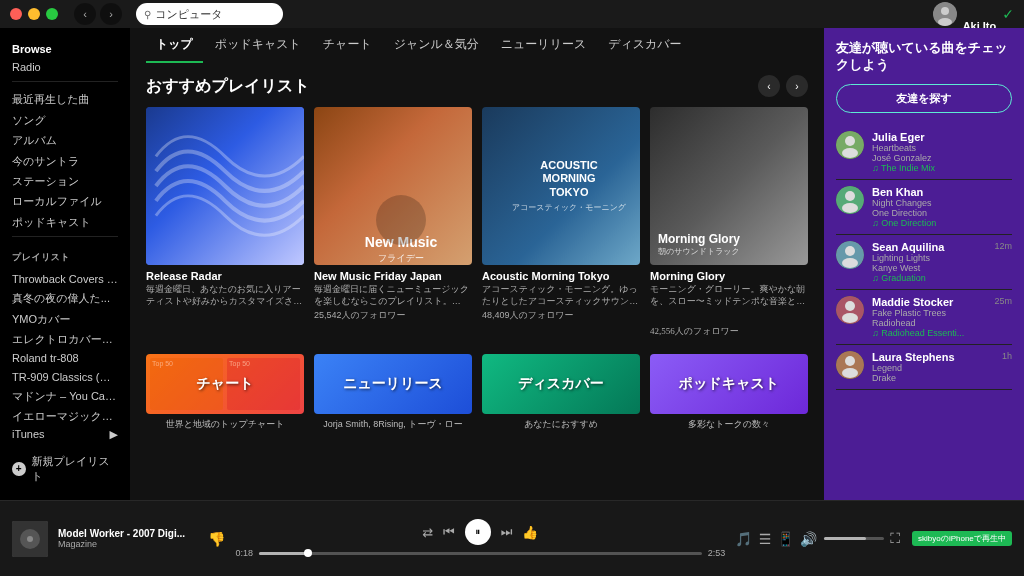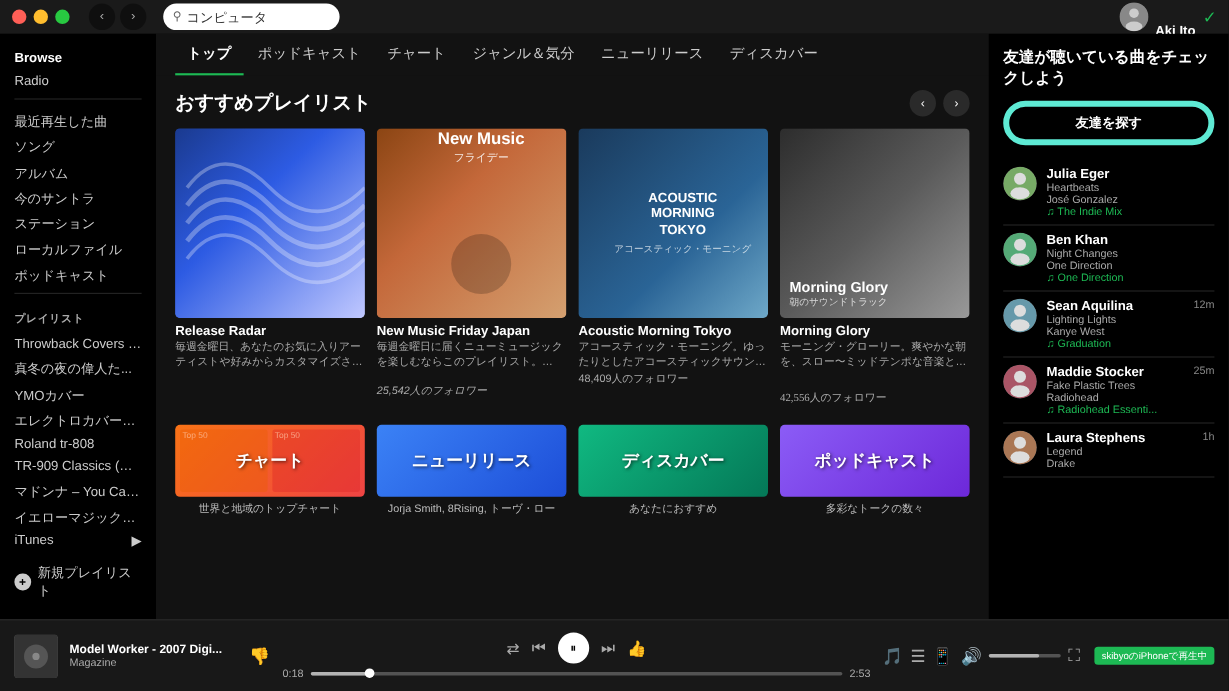--- a/index.html
+++ b/index.html
@@ -70,36 +70,36 @@
     .shortcut-grid { display: grid; grid-template-columns: repeat(4, 1fr); gap: 10px; }
     .shortcut-card { cursor: pointer; position: relative; height: 60px; border-radius: 4px; overflow: hidden; display: flex; align-items: center; justify-content: center; }
     .shortcut-label { font-size: 14px; font-weight: 900; color: #fff; text-shadow: 1px 1px 3px rgba(0,0,0,0.7); z-index: 2; position: relative; }
     .shortcut-bg-chart { background: linear-gradient(135deg, #f97316 0%, #ef4444 100%); }
     .shortcut-bg-new { background: linear-gradient(135deg, #3b82f6 0%, #1d4ed8 100%); }
     .shortcut-bg-discover { background: linear-gradient(135deg, #10b981 0%, #047857 100%); }
     .shortcut-bg-podcast { background: linear-gradient(135deg, #8b5cf6 0%, #6d28d9 100%); }
     .shortcut-sub { font-size: 9px; color: #bbb; margin-top: 4px; text-align: center; white-space: nowrap; overflow: hidden; text-overflow: ellipsis; }
 
     
-    .right-panel { width: 200px; background: #000000; display: flex; flex-direction: column; padding: 12px; overflow-y: auto; flex-shrink: 0; }
+    .right-panel { width: 200px; background: #4c1d95; display: flex; flex-direction: column; padding: 12px; overflow-y: auto; flex-shrink: 0; }
     .right-panel::-webkit-scrollbar { width: 4px; }
     .right-panel::-webkit-scrollbar-thumb { background: #444; }
     .right-panel-title { font-size: 13px; font-weight: 700; color: #fff; margin-bottom: 10px; line-height: 1.3; }
-    .find-friends-btn { background: transparent; border: 5px solid #5eead4; color: #fff; border-radius: 20px; padding: 6px 16px; font-size: 11px; font-weight: 600; cursor: pointer; margin-bottom: 12px; align-self: center; width: 100%; }
+    .find-friends-btn { background: transparent; border: 1px solid #5eead4; color: #fff; border-radius: 20px; padding: 6px 16px; font-size: 11px; font-weight: 600; cursor: pointer; margin-bottom: 12px; align-self: center; width: 100%; }
     .friend-item { display: flex; align-items: flex-start; gap: 8px; padding: 6px 0; border-bottom: 1px solid #222; }
     .friend-avatar { width: 28px; height: 28px; border-radius: 50%; background: #555; flex-shrink: 0; display: flex; align-items: center; justify-content: center; font-size: 10px; color: #fff; overflow: hidden; }
     .friend-info { flex: 1; min-width: 0; }
     .friend-name { font-size: 11px; font-weight: 600; color: #fff; white-space: nowrap; overflow: hidden; text-overflow: ellipsis; }
     .friend-track { font-size: 9px; color: #aaa; white-space: nowrap; overflow: hidden; text-overflow: ellipsis; }
     .friend-artist { font-size: 9px; color: #aaa; white-space: nowrap; overflow: hidden; text-overflow: ellipsis; }
     .friend-playlist { font-size: 9px; color: #1DB954; white-space: nowrap; overflow: hidden; text-overflow: ellipsis; }
     .friend-time { font-size: 9px; color: #888; flex-shrink: 0; }
 
     
-    .player { background: #181818; border-top: 1px solid #282828; height: 60px; display: flex; align-items: center; padding: 0 12px; gap: 10px; flex-shrink: 0; }
+    .player { background: #181818; border-top: 1px solid #282828; height: 76px; display: flex; align-items: center; padding: 0 12px; gap: 10px; flex-shrink: 0; }
     .player-thumb { width: 36px; height: 36px; border-radius: 2px; background: #555; flex-shrink: 0; overflow: hidden; display: flex; align-items: center; justify-content: center; font-size: 16px; }
     .player-track-info { min-width: 0; flex: 0 0 140px; }
     .player-title { font-size: 10px; font-weight: 600; color: #fff; white-space: nowrap; overflow: hidden; text-overflow: ellipsis; }
     .player-artist { font-size: 9px; color: #aaa; white-space: nowrap; overflow: hidden; text-overflow: ellipsis; }
     .player-actions { display: flex; align-items: center; gap: 8px; }
     .player-icon-btn { background: none; border: none; color: #aaa; cursor: pointer; font-size: 14px; display: flex; align-items: center; }
     .player-center { flex: 1; display: flex; flex-direction: column; align-items: center; gap: 3px; }
     .player-controls { display: flex; align-items: center; gap: 10px; }
     .ctrl-btn { background: none; border: none; color: #aaa; cursor: pointer; font-size: 13px; display: flex; align-items: center; }
     .play-pause-btn { width: 26px; height: 26px; border-radius: 50%; background: #fff; border: none; color: #000; cursor: pointer; display: flex; align-items: center; justify-content: center; font-size: 10px; }
@@ -209,32 +209,32 @@
             <div class="card-overlay">
               <div class="play-btn-overlay">▶</div>
             </div>
           </div>
           <div class="card-title">Release Radar</div>
           <div class="card-desc">毎週金曜日、あなたのお気に入りアーティストや好みからカスタマイズされた最新曲盛りだくさんのプレイリスト。SPOTIFYによるプレイリスト</div>
         </div>
 
         <div class="playlist-card">
           <div class="card-image">
-            <div class="card-image-inner" style="background:linear-gradient(135deg,#8b4513 0%,#c4683a 40%,#d4a070 100%);display:flex;align-items:center;justify-content:flex-start;flex-direction:column;gap:2px;">
+            <div class="card-image-inner" style="background:linear-gradient(135deg,#8b4513 0%,#c4683a 40%,#d4a070 100%);display:flex;align-items:center;justify-content:flex-end;flex-direction:column;gap:2px;">
               <span style="font-size:14px;font-weight:900;color:#fff;">New Music</span>
               <span style="font-size:9px;color:rgba(255,255,255,0.85);">フライデー</span>
               <div style="width:50px;height:50px;border-radius:50%;background:rgba(0,0,0,0.2);position:absolute;bottom:20px;"></div>
             </div>
             <div class="card-overlay">
               <div class="play-btn-overlay">▶</div>
             </div>
           </div>
           <div class="card-title">New Music Friday Japan</div>
           <div class="card-desc">毎週金曜日に届くニューミュージックを楽しむならこのプレイリスト。Cover: Jorja Smith ♫今のサントラ</div>
-          <div style="font-size:9px;color:#aaa;margin-top:12px;font-style:italic;">25,542人のフォロワー</div>
+          <div style="font-size:9px;color:#aaa;margin-top:2px;">25,542人のフォロワー</div>
         </div>
 
         <div class="playlist-card">
           <div class="card-image">
             <div class="card-image-inner" style="background:linear-gradient(135deg,#1a3a5c 0%,#2a6496 60%,#6ea8c8 100%);display:flex;align-items:center;justify-content:center;">
               <div style="text-align:center;padding:8px;">
                 <div style="font-size:11px;font-weight:700;color:#fff;line-height:1.2;">ACOUSTIC<br>MORNING<br>TOKYO</div>
                 <div style="font-size:8px;color:rgba(255,255,255,0.7);margin-top:3px;">アコースティック・モーニング</div>
               </div>
             </div>

